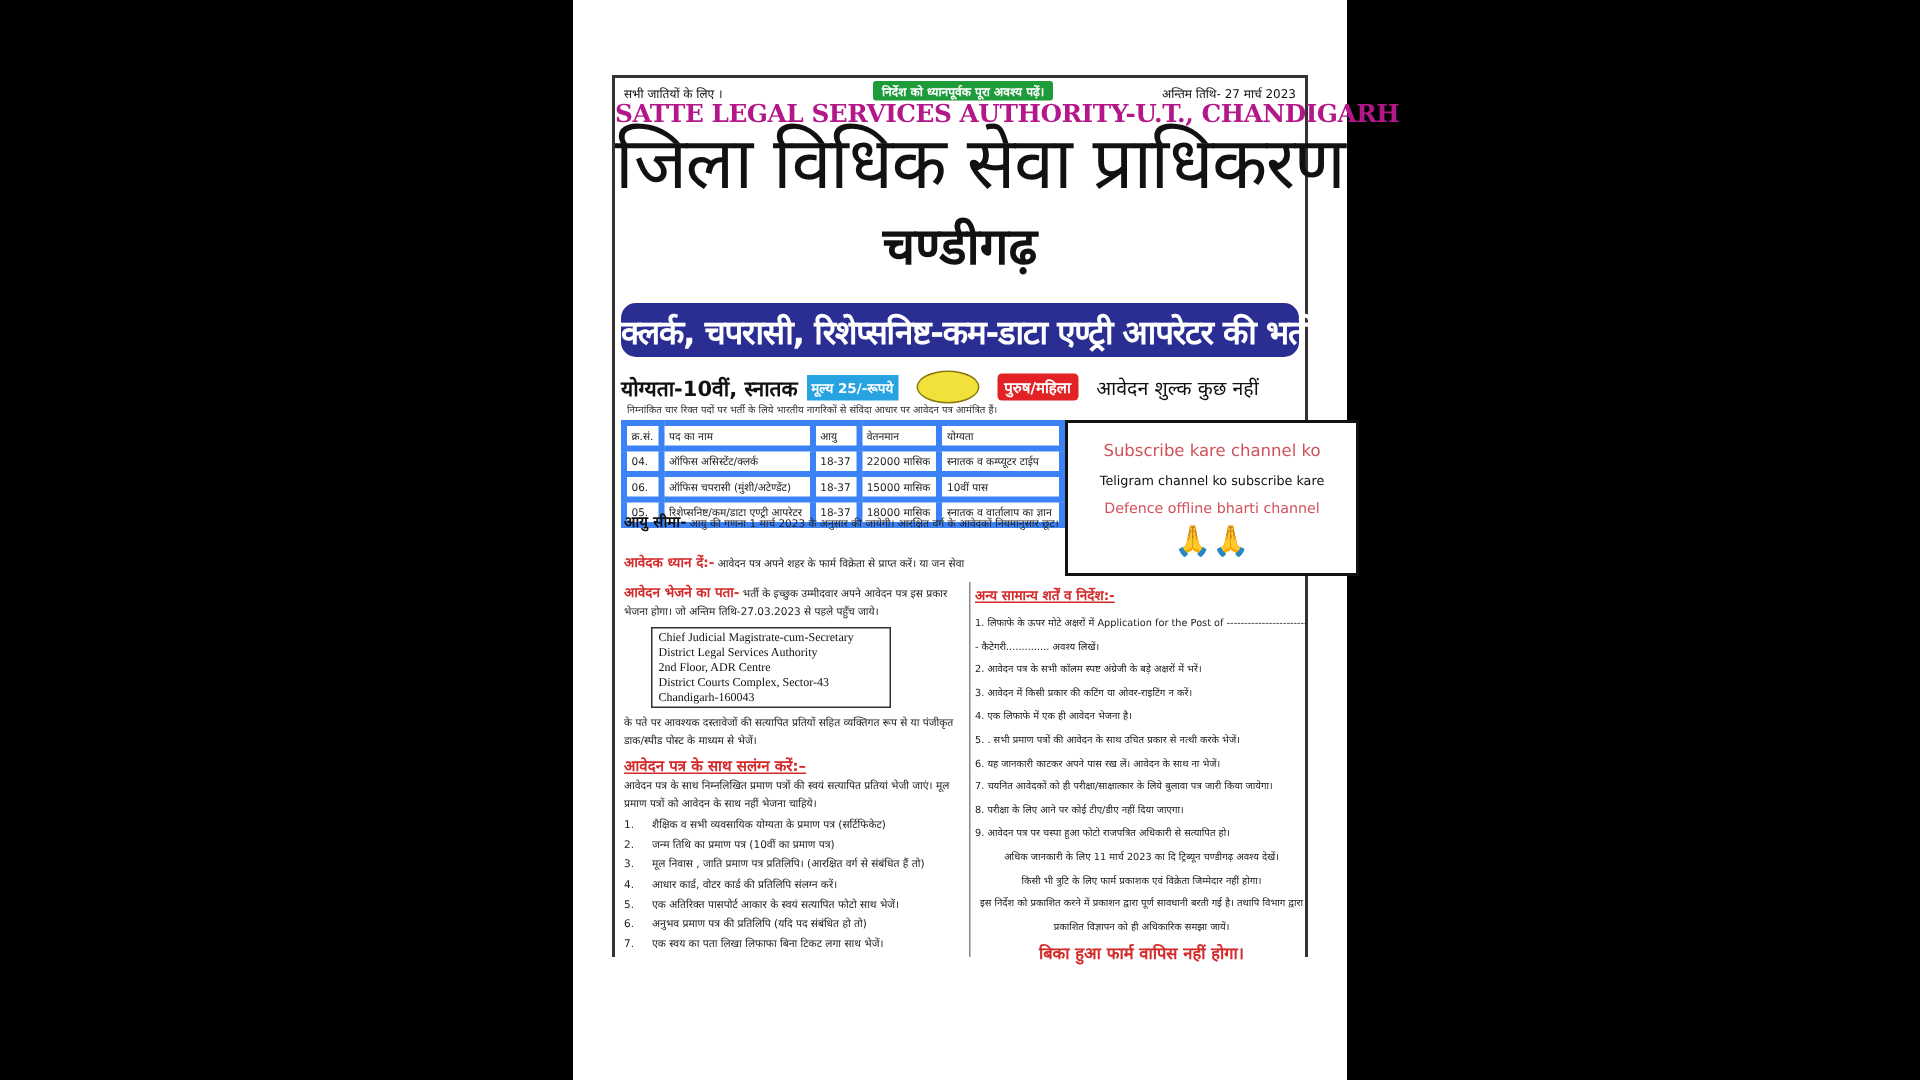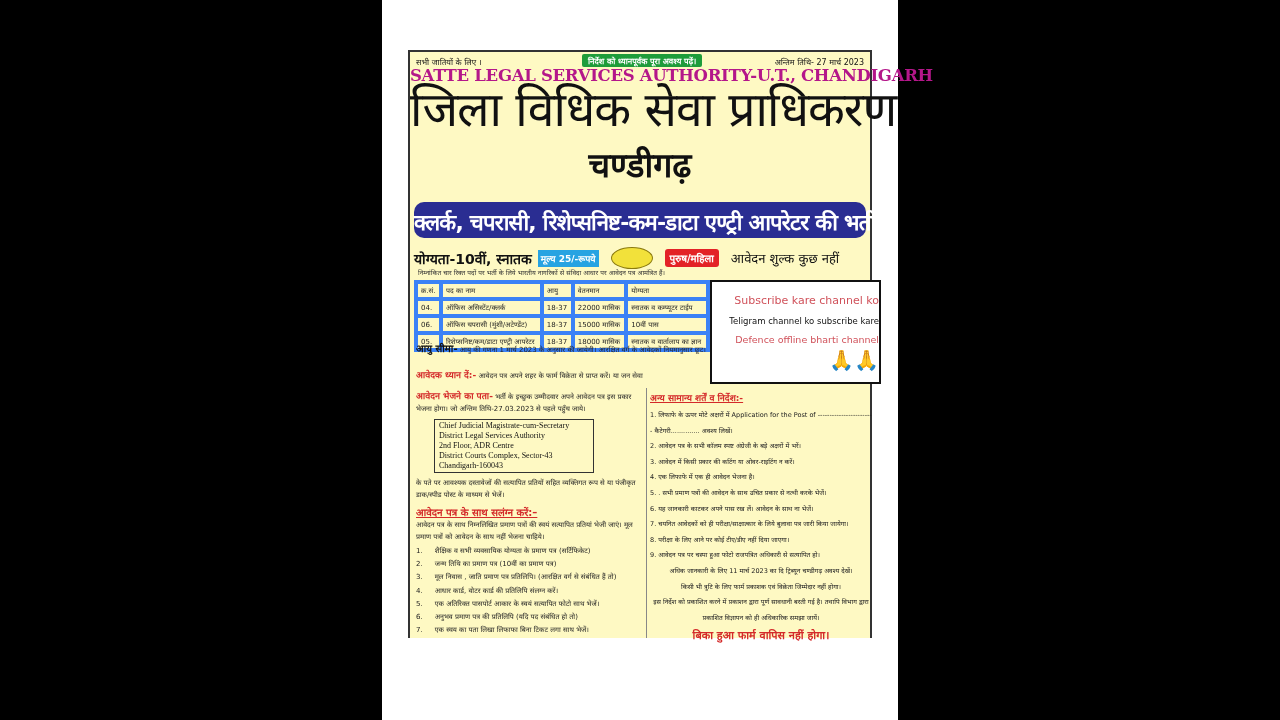--- a/index.html
+++ b/index.html
@@ -1,18 +1,18 @@
 <!DOCTYPE html>
 <html><head>
 <meta charset="utf-8">
 <style>
   html,body{margin:0;padding:0;}
   body{width:1280px;height:720px;background:#000;position:relative;overflow:hidden;font-family:"DejaVu Sans",sans-serif;}
   .page{position:absolute;left:382px;top:0;width:516px;height:720px;background:#fff;}
-  .poster{position:absolute;left:408px;top:50px;width:464px;height:588px;border:2px solid #333;border-bottom:none;background:#fef9c3;box-sizing:border-box;}
+  .poster{position:absolute;left:408px;top:50px;width:464px;height:588px;border:2px solid #333;border-bottom:none;background:#ffffff;box-sizing:border-box;}
   .abs{position:absolute;}
   .top-left{left:6px;top:4px;font-size:8px;color:#111;}
   .top-note{left:172px;top:2px;background:#1e9c3a;color:#fff;font-size:8px;font-weight:bold;padding:1px 6px;border-radius:2px;}
   .top-right{right:6px;top:4px;font-size:8px;color:#111;}
   .eng-title{left:0;right:0;top:14px;text-align:center;font-family:"DejaVu Serif",serif;font-weight:bold;font-size:16.5px;color:#b4178a;letter-spacing:-0.3px;white-space:nowrap;}
   .hindi-title{left:0;right:0;top:28px;text-align:center;font-weight:normal;font-size:48px;line-height:58px;color:#111;letter-spacing:-1px;white-space:nowrap;}
   .hindi-city{left:0;right:0;top:90px;text-align:center;font-weight:bold;font-size:34px;line-height:46px;color:#111;white-space:nowrap;}
   .banner{left:4px;right:4px;top:150px;height:36px;background:#2a2d92;border-radius:10px;color:#fff;font-weight:bold;font-size:22px;line-height:42px;text-align:center;white-space:nowrap;letter-spacing:-0.8px;}
   .qual-row{left:4px;right:2px;top:196px;height:20px;display:flex;align-items:center;gap:6px;}
   .qual{font-size:14px;font-weight:bold;color:#111;white-space:nowrap;}
@@ -20,21 +20,21 @@
   .oval{width:40px;height:20px;border-radius:50%;background:#f2e13a;border:1px solid #8a7a10;margin-left:6px;}
   .gender{background:#e32226;color:#fff;font-size:10px;font-weight:bold;padding:2px 5px;border-radius:3px;margin-left:6px;white-space:nowrap;}
   .fee{font-size:13px;color:#111;white-space:nowrap;margin-left:6px;}
   .intro{left:8px;top:216px;font-size:6.5px;color:#333;white-space:nowrap;}
   table.posts{position:absolute;left:4px;top:228px;width:296px;border-collapse:collapse;font-size:7px;color:#222;}
   table.posts td, table.posts th{border:4px solid #3b82f6;padding:2px 3px;text-align:left;font-weight:normal;white-space:nowrap;}
   .age-line{left:6px;top:290px;font-size:7px;color:#222;width:290px;line-height:13px;}
   .age-line b{font-size:10px;color:#111;}
   .attn{left:6px;top:316px;font-size:7px;color:#222;white-space:nowrap;}
   .attn b{font-size:9px;color:#d42a2a;}
-  .promo{left:300px;top:228px;width:171px;height:104px;border:2px solid #111;background:#fff;box-sizing:border-box;text-align:right;}
+  .promo{left:300px;top:228px;width:196px;height:104px;border:2px solid #111;background:#fff;box-sizing:border-box;text-align:center;}
   .promo .l1{margin-top:12px;font-size:11px;color:#d0515a;}
   .promo .l2{margin-top:9px;font-size:8.5px;color:#111;}
   .promo .l3{margin-top:8px;font-size:9.5px;color:#d0515a;}
   .promo .hands{margin-top:4px;font-size:20px;line-height:22px;color:#f0b020;}
   .col-left{left:6px;top:338px;width:230px;font-size:7px;color:#222;line-height:12px;}
   .col-left .head{font-size:9px;font-weight:bold;color:#d42a2a;}
   .addr{margin:4px 0 4px 18px;border:1px solid #333;padding:1px 4px;width:150px;font-family:Liberation Serif, serif;font-size:8px;line-height:10px;color:#111;}
   .sec2{margin-top:6px;}
   .sec2 .head{text-decoration:underline;font-size:10px;}
   ol.docs{margin:2px 0 0 0;padding-left:0;list-style:none;}

